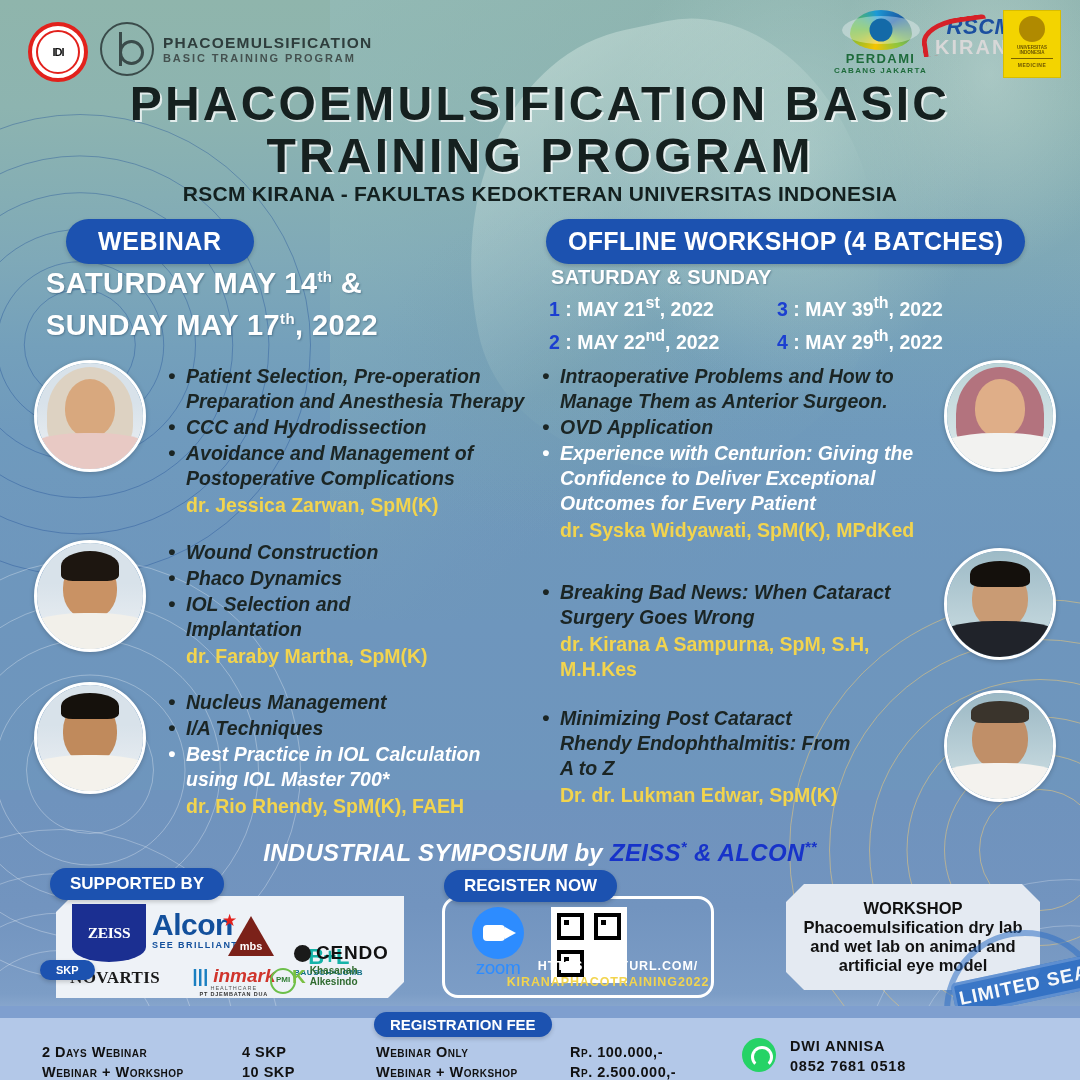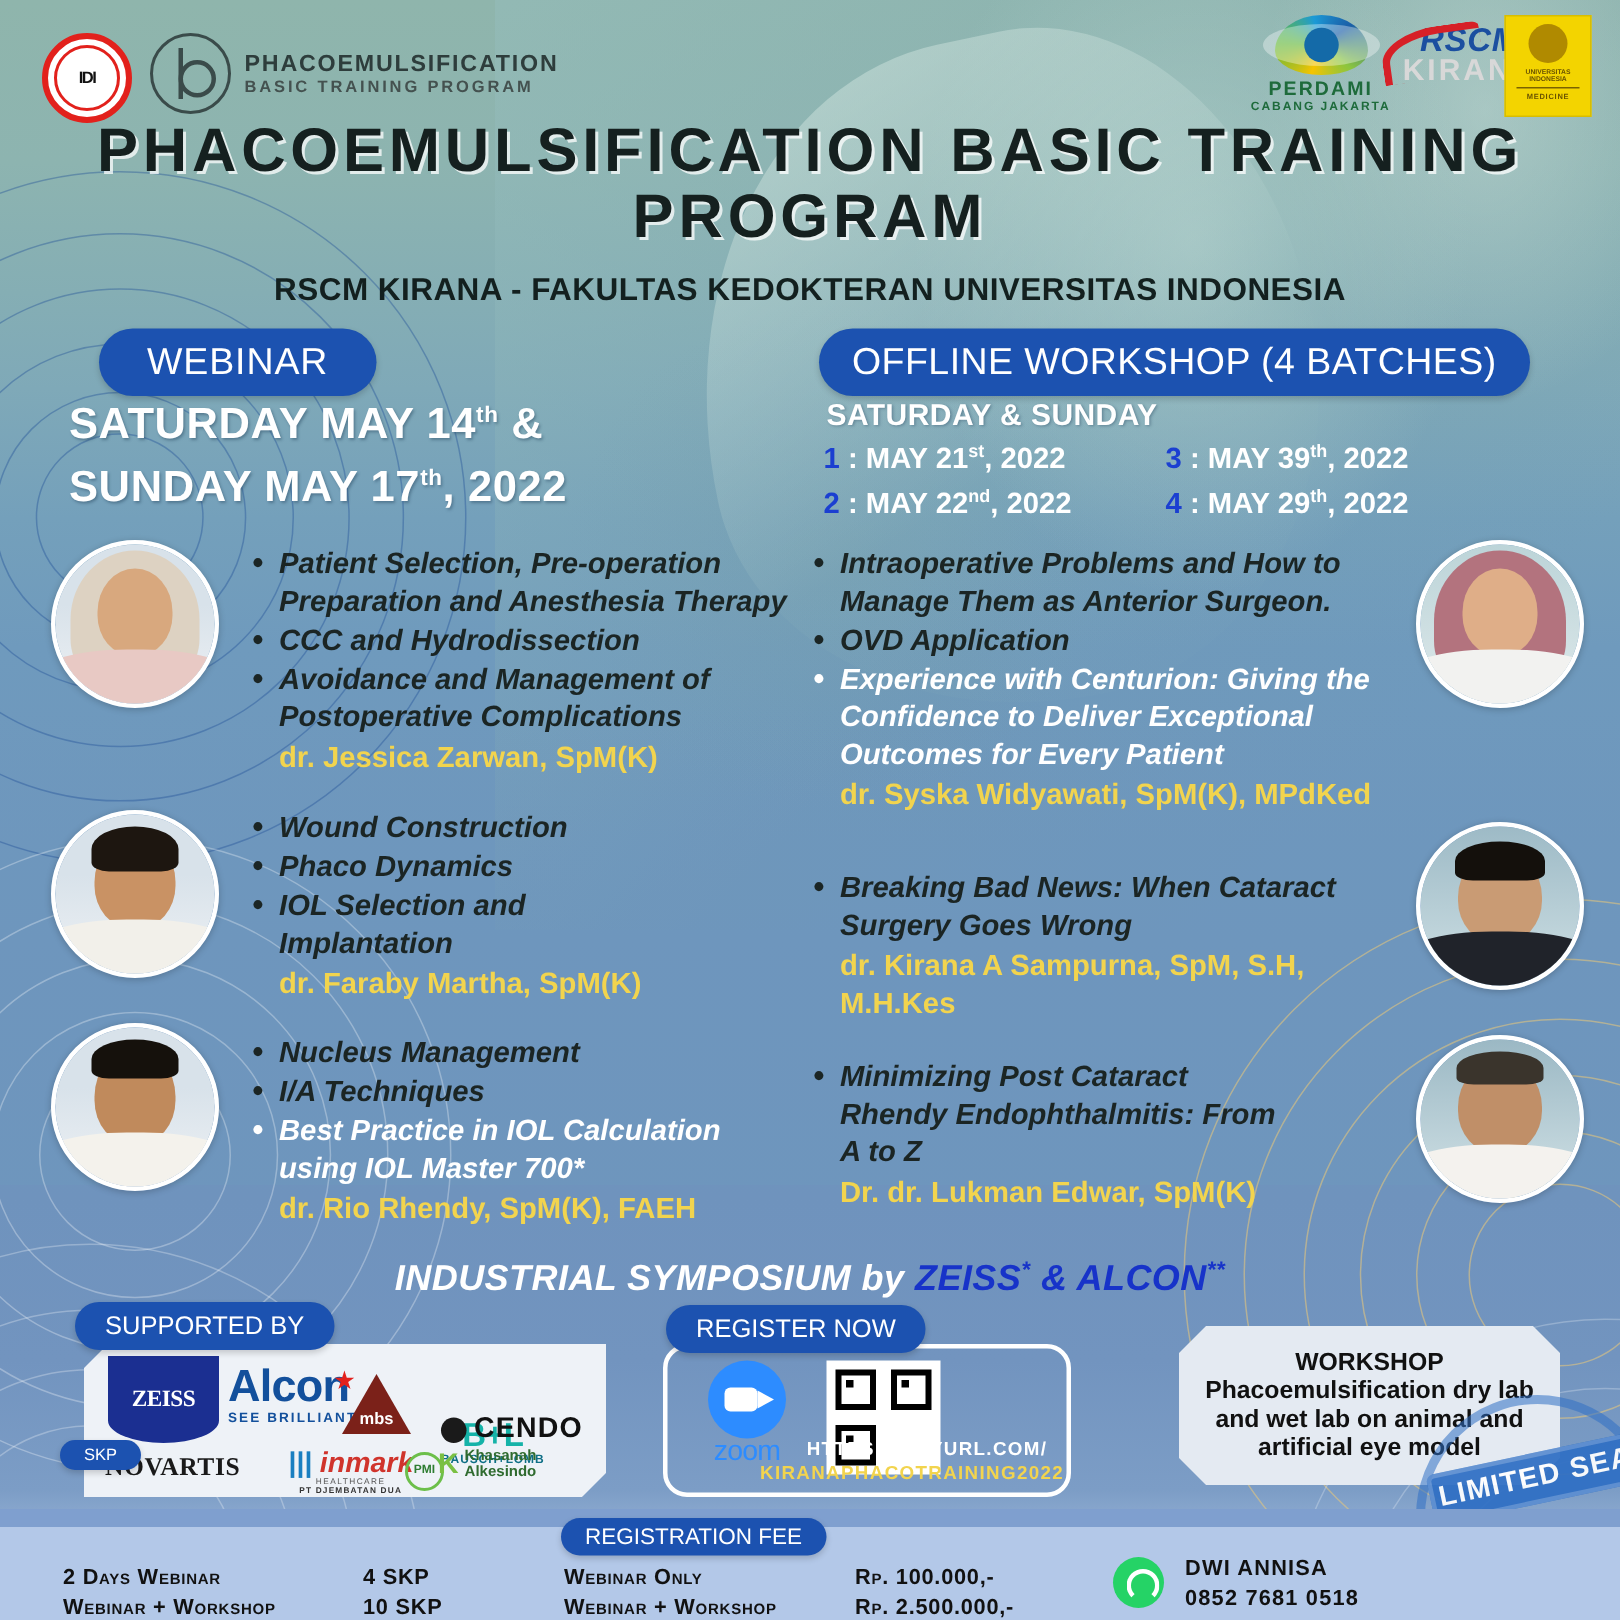--- a/index.html
+++ b/index.html
@@ -88,42 +88,42 @@
 
   .logo-ui{position:absolute;left:1003px;top:10px;width:58px;height:68px;background:#f3d400;
     border:1px solid #d8bd00;text-align:center;padding-top:5px;box-sizing:border-box;}
   .logo-ui .seal{width:26px;height:26px;border-radius:50%;margin:0 auto;background:#b08a00;}
   .logo-ui .u1{font-size:4.5px;color:#6b5400;margin-top:3px;line-height:1.15;font-weight:bold;}
   .logo-ui .bar{height:1px;background:#7a6200;margin:3px 7px;}
   .logo-ui .u2{font-size:5px;color:#6b5400;font-weight:bold;letter-spacing:.5px;}
 
   
   .title{position:absolute;left:0;top:78px;width:1080px;text-align:center;
-    font-size:41px;font-weight:bold;color:#15201f;letter-spacing:3.2px;line-height:1.08;
+    font-size:48px;font-weight:bold;color:#15201f;letter-spacing:3.2px;line-height:1.08;
     text-shadow:2px 2px 0 rgba(255,255,255,.75);}
   .subtitle{position:absolute;left:0;top:182px;width:1080px;text-align:center;
     font-size:21px;font-weight:bold;color:#13201f;letter-spacing:.3px;}
 
   
   .pill{display:inline-block;background:#1c52b0;color:#fff;border-radius:26px;
-    font-weight:normal;text-align:right;box-shadow:0 2px 4px rgba(0,0,0,.18);}
+    font-weight:bold;text-align:right;box-shadow:0 2px 4px rgba(0,0,0,.18);}
 
   .webinar-pill{position:absolute;left:66px;top:219px;padding:8px 32px;font-size:25px;letter-spacing:.6px;}
   .webinar-dates{position:absolute;left:46px;top:262px;width:480px;color:#fff;font-weight:bold;
     font-size:29px;line-height:1.45;letter-spacing:.4px;text-shadow:1px 1px 2px rgba(40,70,95,.45);}
   .webinar-dates sup{font-size:15px;}
 
   .ws-pill{position:absolute;left:546px;top:219px;padding:8px 22px;font-size:25px;letter-spacing:.3px;}
   .ws-sat{position:absolute;left:551px;top:266px;color:#fff;font-weight:bold;font-size:20px;letter-spacing:.3px;
     text-shadow:1px 1px 2px rgba(40,70,95,.4);}
   .ws-grid{position:absolute;left:549px;top:291px;width:520px;color:#fff;font-weight:bold;font-size:19.5px;line-height:1.55;}
   .ws-grid .row{display:flex;}
   .ws-grid .cell{width:228px;}
   .ws-grid .num{color:#1b3fd1;}
-  .ws-grid sup{font-size:12px;}
+  .ws-grid sup{font-size:16px;}
 
   
   .photo{position:absolute;width:106px;height:106px;border-radius:50%;border:3px solid #fff;
     overflow:hidden;box-shadow:0 1px 5px rgba(0,0,0,.22);}
   .face{position:absolute;left:0;top:0;width:100%;height:100%;}
   .f-skinA{background:linear-gradient(180deg,#d8e2ea 0%,#d8e2ea 38%,#eef1f4 100%);}
   .head{position:absolute;left:50%;transform:translateX(-50%);border-radius:50% 50% 46% 46%;}
   .hijab{position:absolute;left:50%;transform:translateX(-50%);border-radius:50% 50% 36% 36%;}
   .shoulders{position:absolute;left:50%;bottom:-6px;transform:translateX(-50%);width:130%;height:40%;border-radius:46% 46% 0 0;}
 

